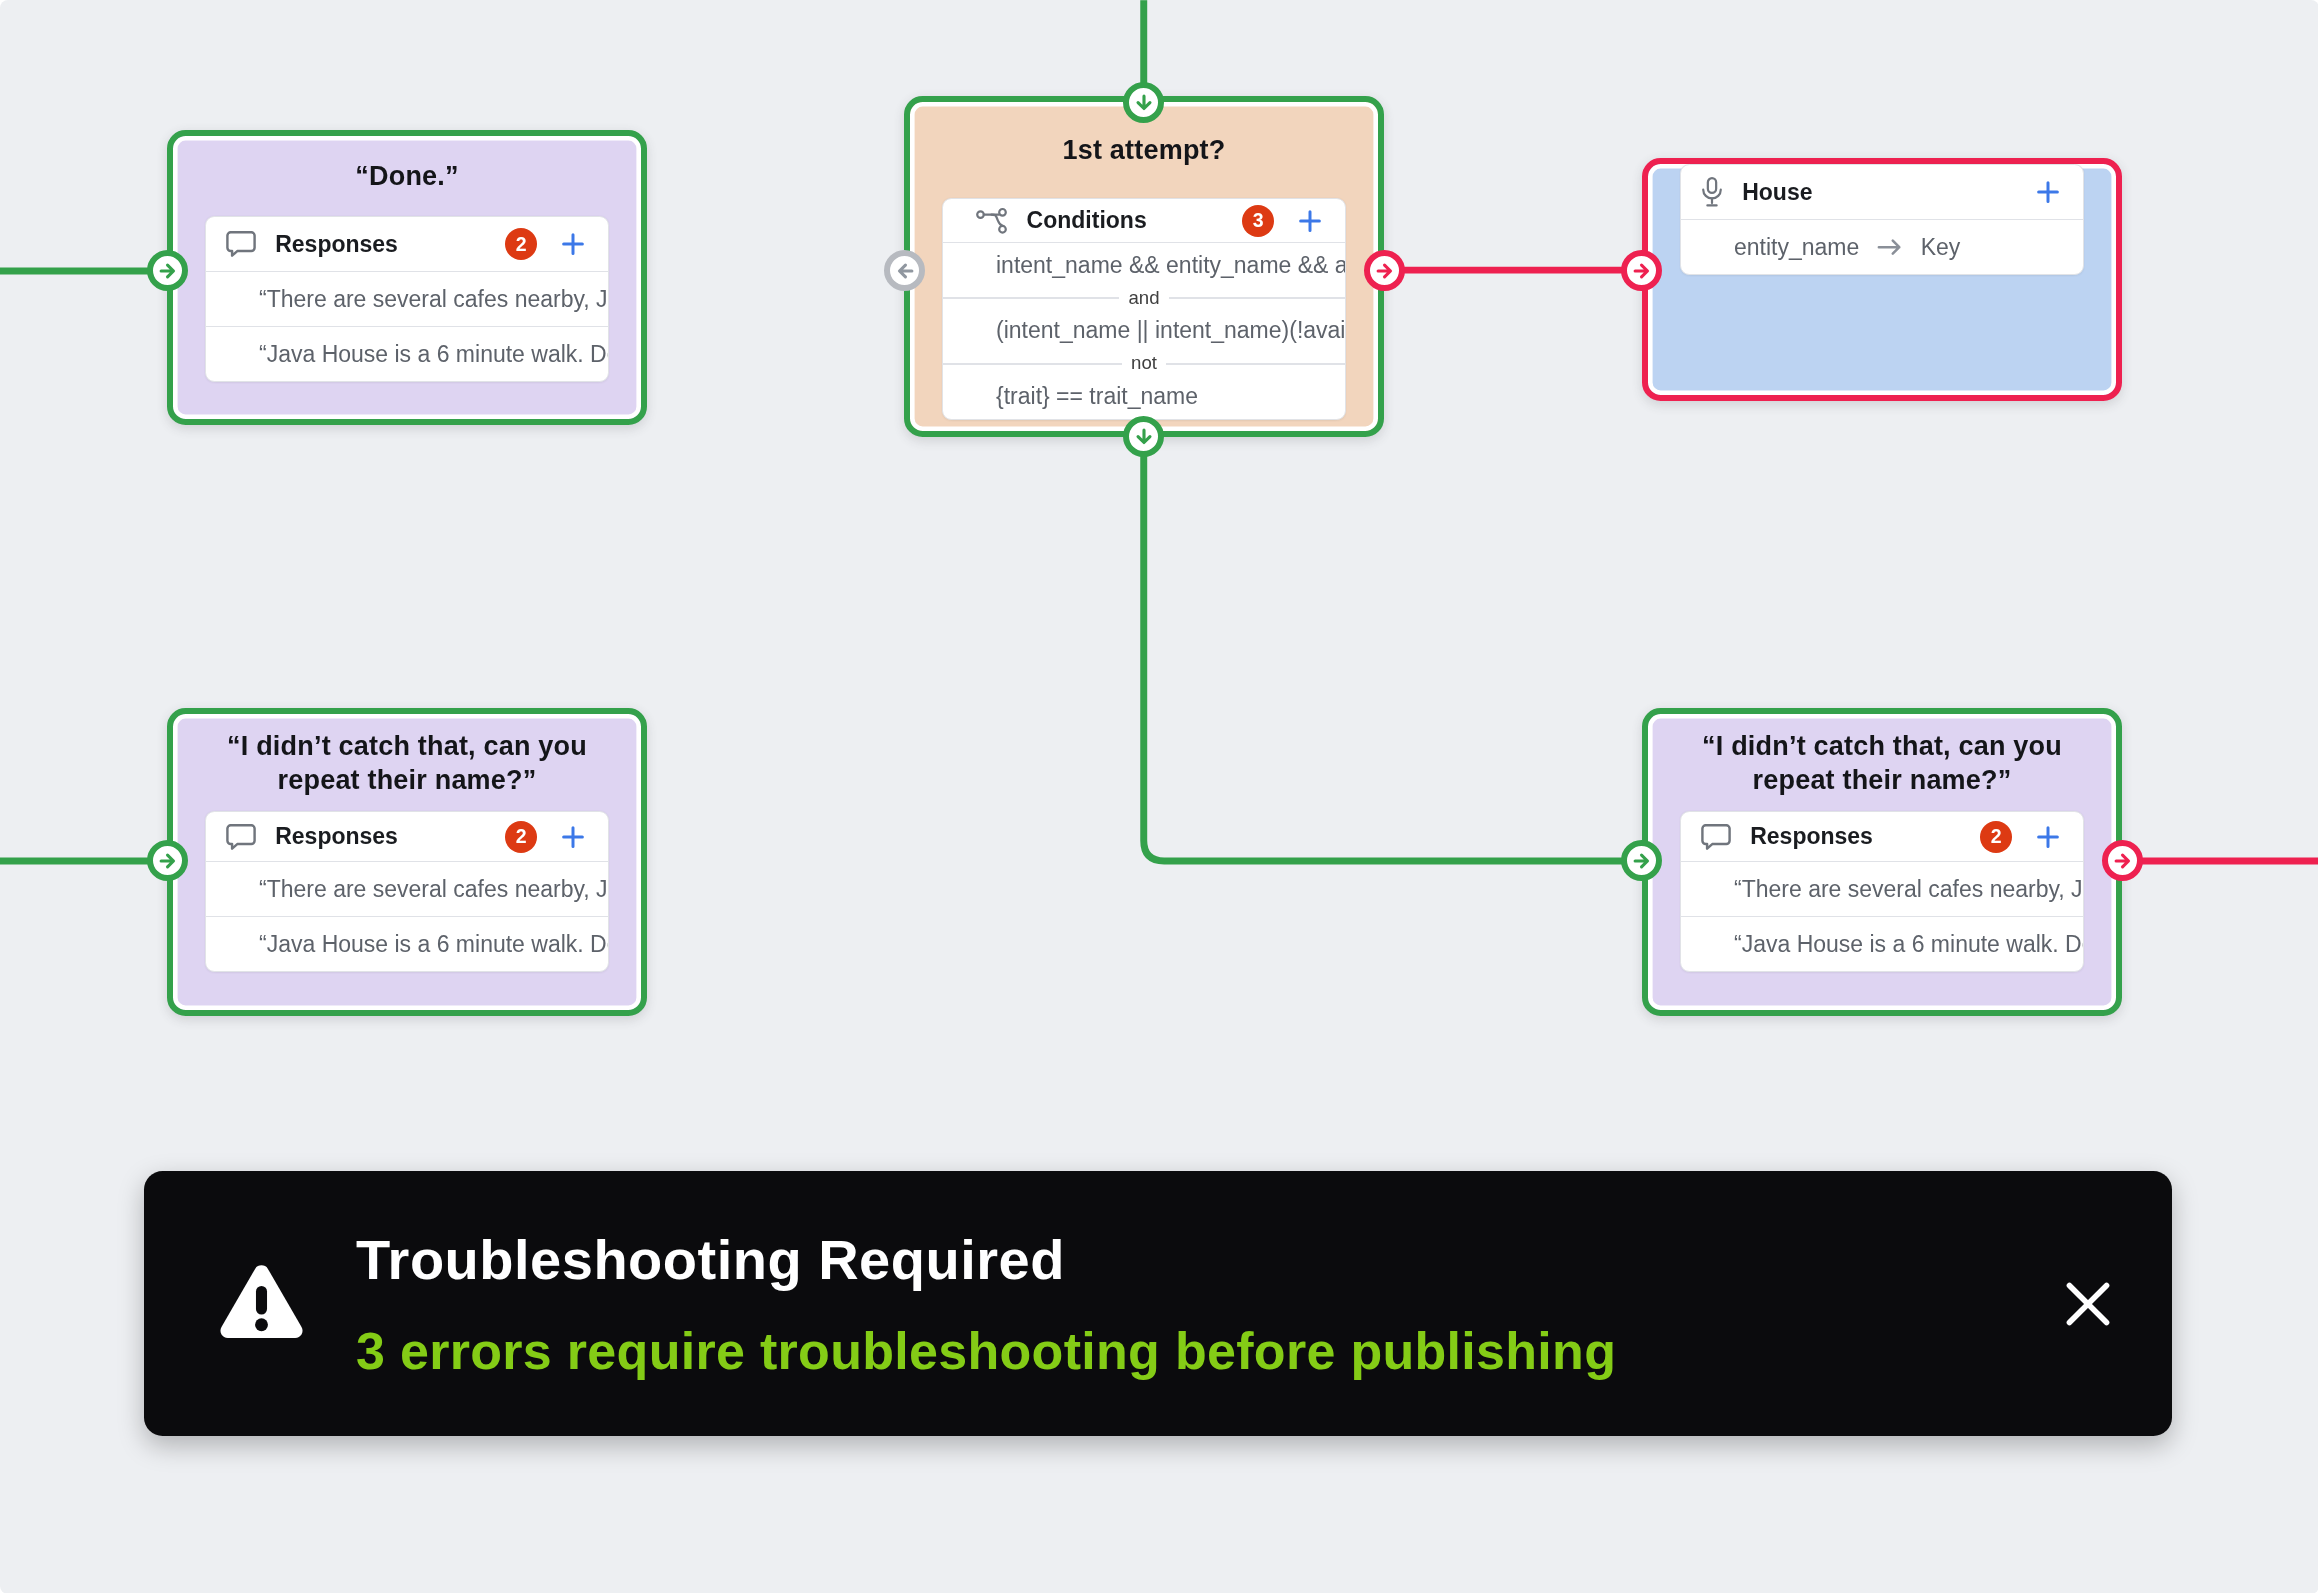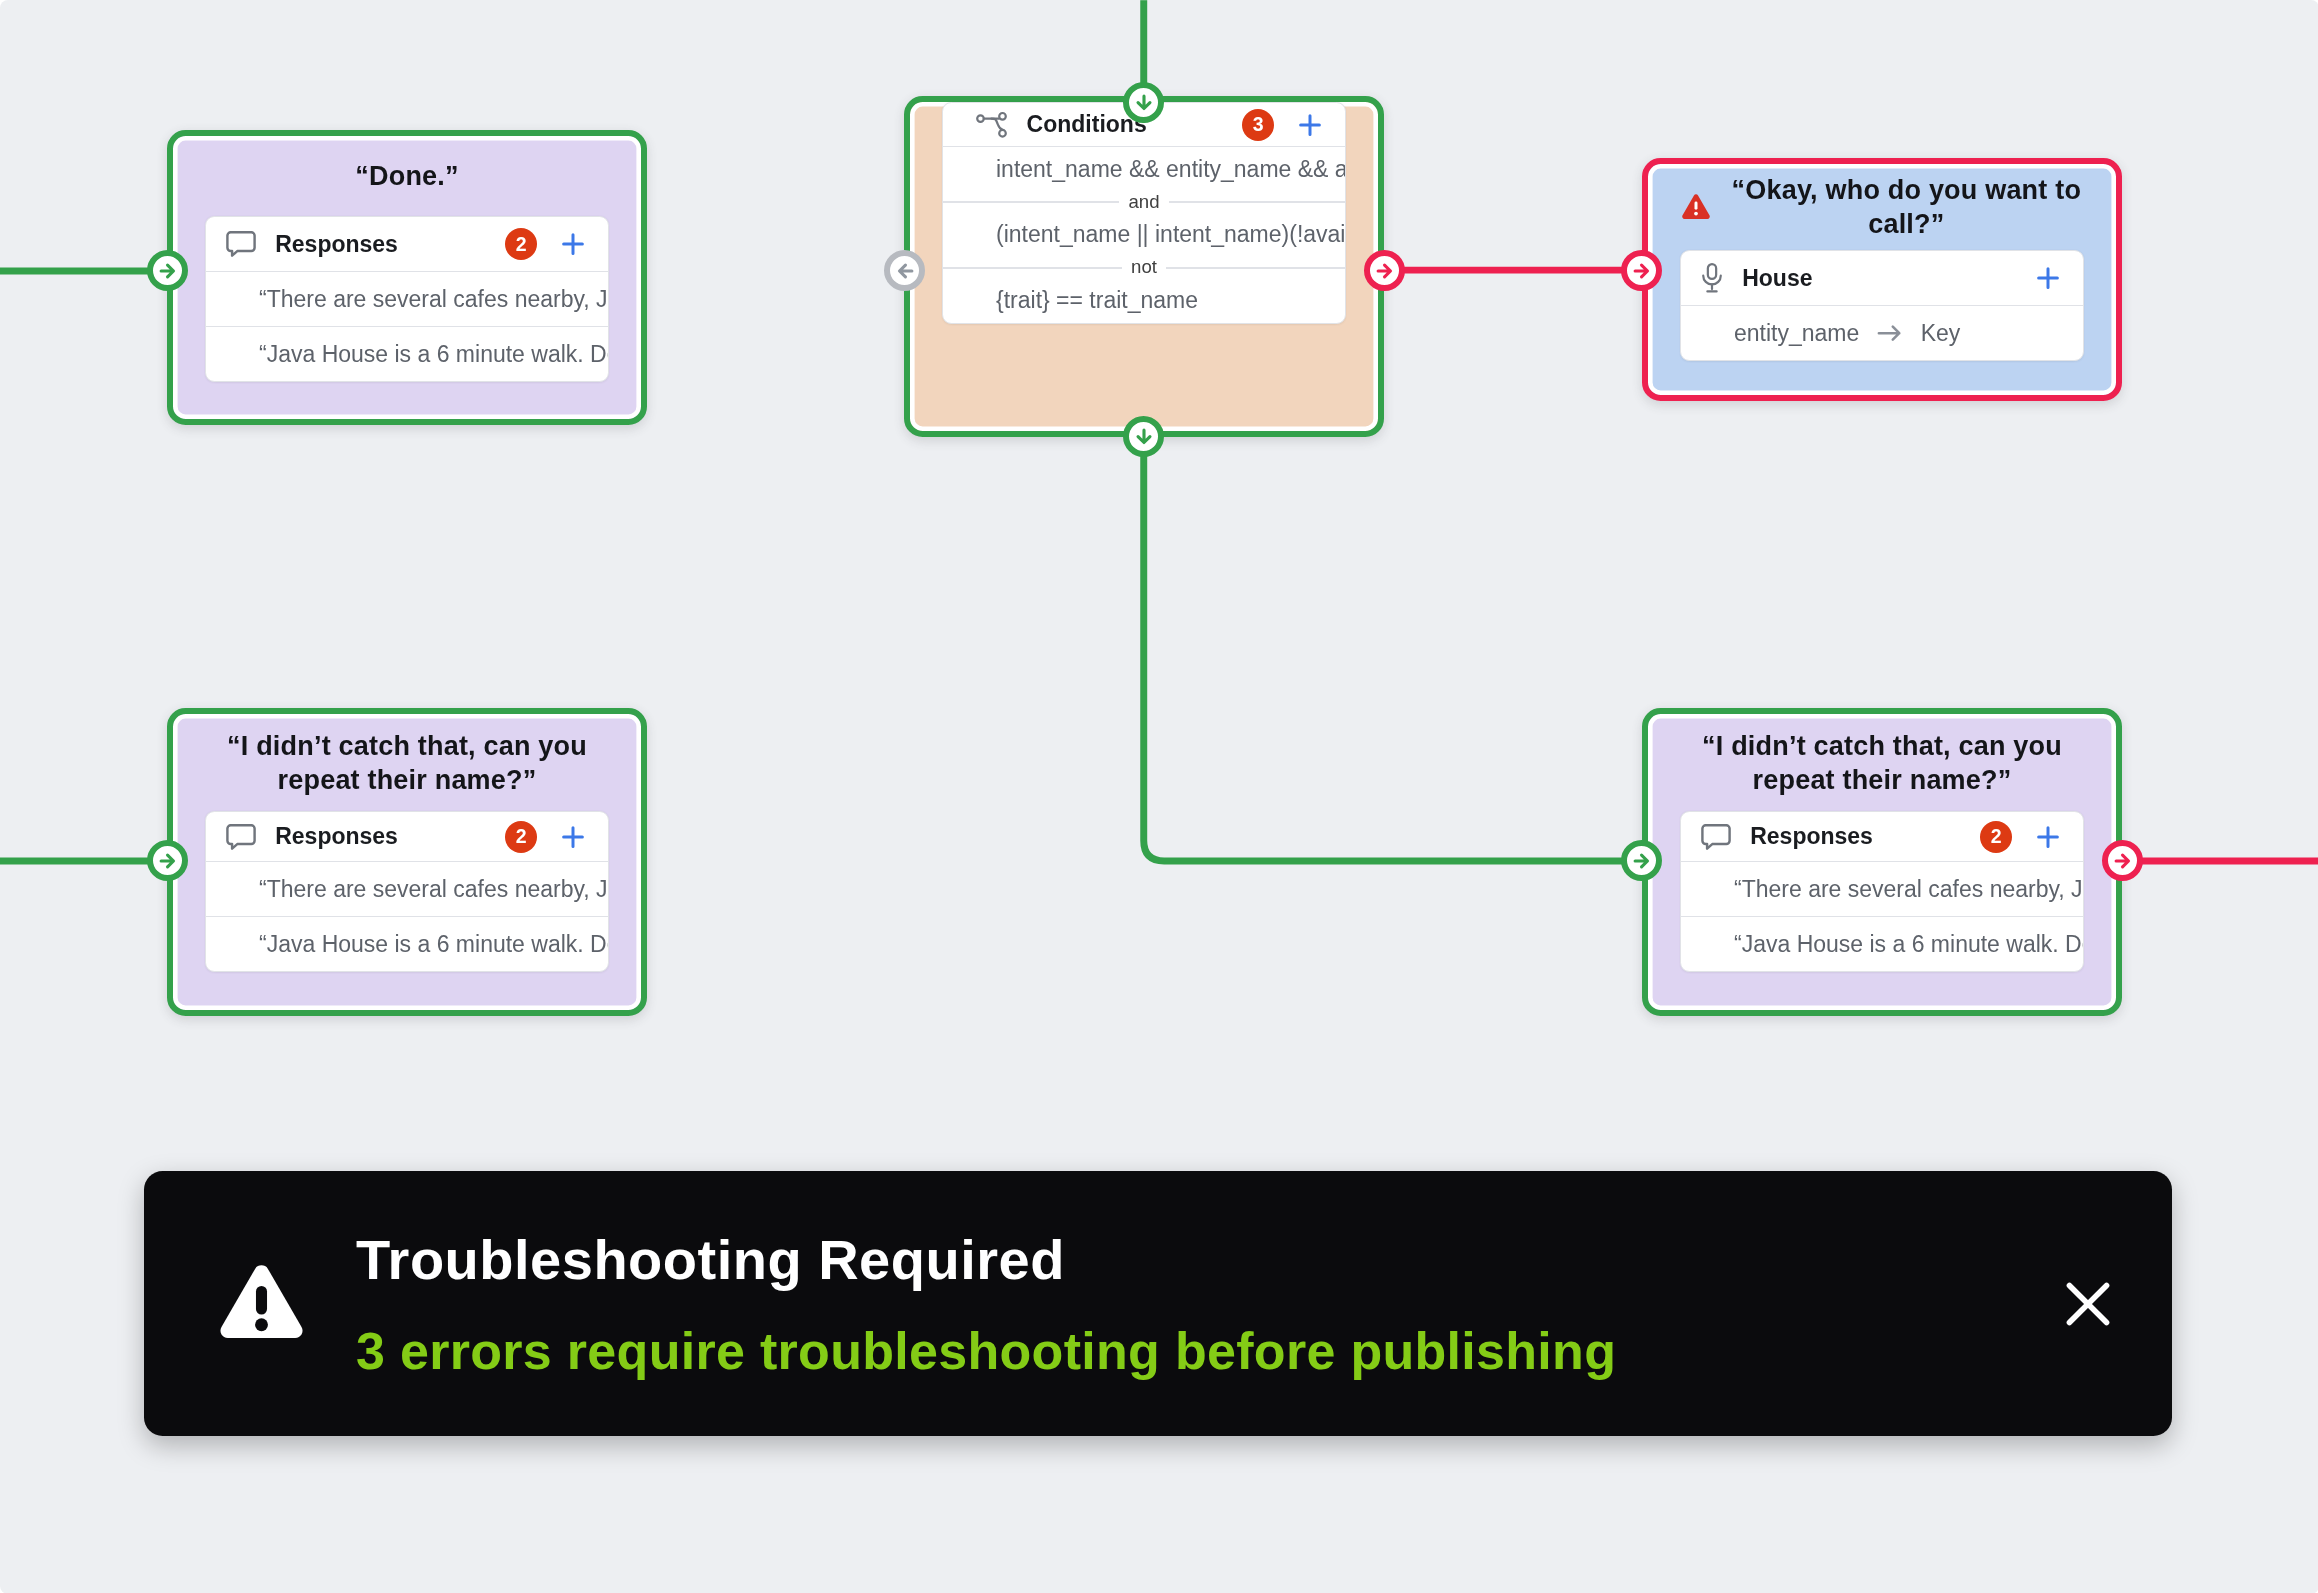--- a/index.html
+++ b/index.html
@@ -93,20 +93,23 @@
       <div class="row">“Java House is a 6 minute walk. Do y...</div>
     </div>
   </div>
   <div class="port" style="left:147px;top:250px;">
     <svg width="22" height="22" viewBox="0 0 24 24">
         <path d="M4.5 12h13M11.5 5.5 18 12l-6.5 6.5" fill="none" stroke="currentColor" stroke-width="3.4" stroke-linecap="round" stroke-linejoin="round"></path>
       </svg>
   </div>
 
   <div class="node peach mid" style="left:904px;top:96px;width:480px;height:341px;">
+    <div class="title-area" style="height:96px;">
+      <div class="node-title">1st attempt?</div>
+    </div>
     <div class="card">
       <div class="card-head">
         <span class="head-icon">
           <svg width="33" height="28" viewBox="0 0 36 30" fill="none" stroke="currentColor" stroke-width="2.4">
             <circle cx="6" cy="8" r="3.6"></circle>
               <circle cx="30" cy="5.5" r="3.6"></circle>
               <circle cx="30" cy="24" r="3.6"></circle>
             <path d="M9.6 8h8.4c4.5 0 4.5 0 7 6.5 1 2.6 1.6 4.6 5.4 5.9" stroke-linecap="round"></path>
             <path d="M18 8h8.3" stroke-linecap="round"></path>
           </svg>
@@ -149,30 +152,20 @@
         <path d="M4.5 12h13M11.5 5.5 18 12l-6.5 6.5" fill="none" stroke="currentColor" stroke-width="3.4" stroke-linecap="round" stroke-linejoin="round"></path>
       </svg>
   </div>
   <div class="port" style="left:1123px;top:416px;">
     <svg width="22" height="22" viewBox="0 0 24 24">
         <path d="M12 4.5v13M5.5 11.5 12 18l6.5-6.5" fill="none" stroke="currentColor" stroke-width="3.4" stroke-linecap="round" stroke-linejoin="round"></path>
       </svg>
   </div>
 
   <div class="node blue" style="left:1642px;top:158px;width:480px;height:243px;">
-    <div class="title-area" style="height:86px;">
-      <span style="display:flex;">
-        <svg width="32" height="28" viewBox="0 0 34 30">
-            <path d="M14.8 2.6a2.6 2.6 0 0 1 4.4 0l12.2 21.3a2.6 2.6 0 0 1-2.2 3.9H4.8a2.6 2.6 0 0 1-2.2-3.9Z" fill="#d93025"></path>
-            <rect x="15.4" y="9" width="3.2" height="9" rx="1.6" fill="#ffffff"></rect>
-            <circle cx="17" cy="22" r="2" fill="#ffffff"></circle>
-          </svg>
-      </span>
-      <div class="node-title">“Okay, who do you want to call?”</div>
-    </div>
     <div class="card">
       <div class="card-head" style="border-bottom:1.9px solid #e0e2e7;">
         <span class="head-icon">
           <svg width="24" height="32" viewBox="0 0 26 34" fill="none" stroke="currentColor" stroke-width="2.4">
             <rect x="8.5" y="2" width="9" height="16" rx="4.5"></rect>
             <path d="M3.5 14.5a9.5 9.5 0 0 0 19 0" stroke-linecap="round"></path>
             <path d="M13 24v5M8 31.5h10" stroke-linecap="round"></path>
           </svg>
         </span>
         <span class="head-label">House</span>

